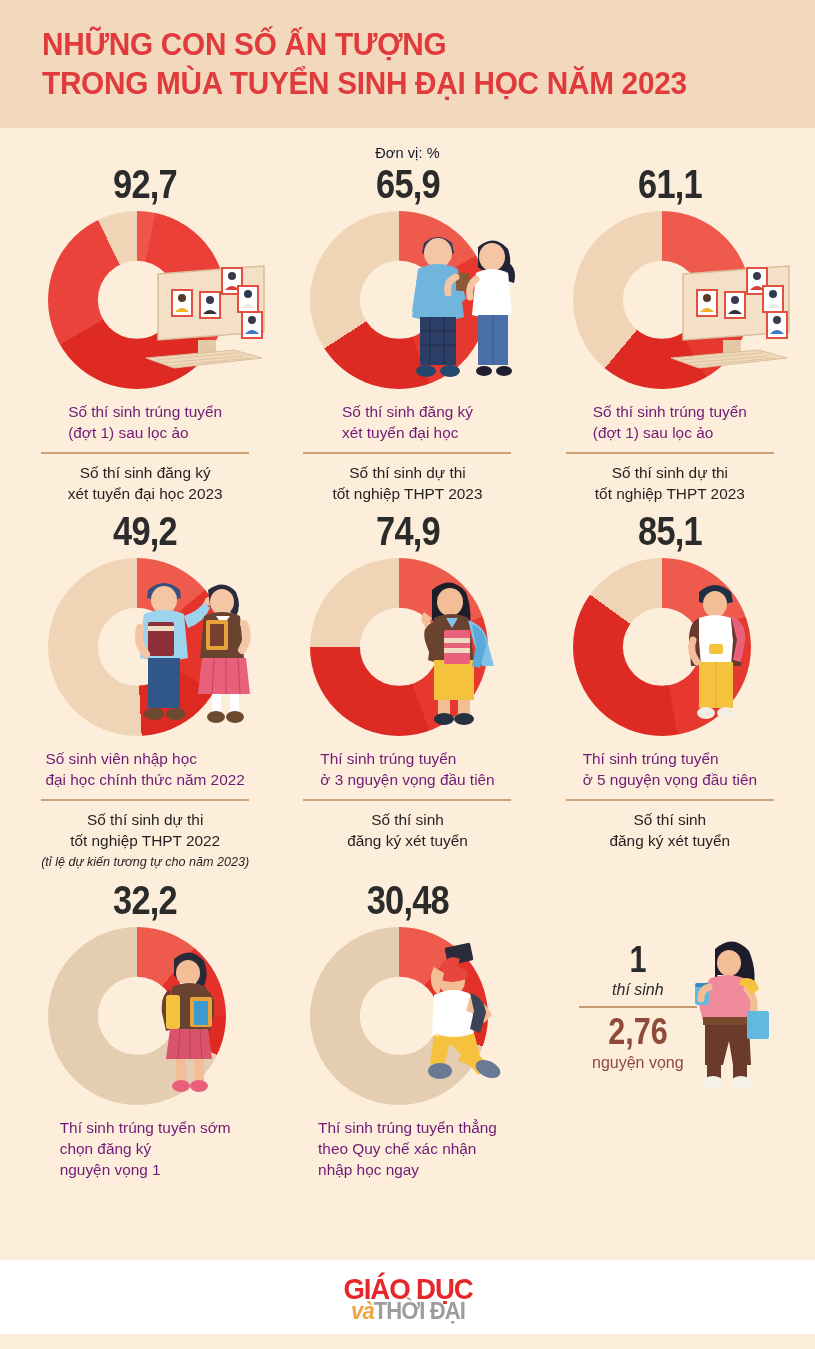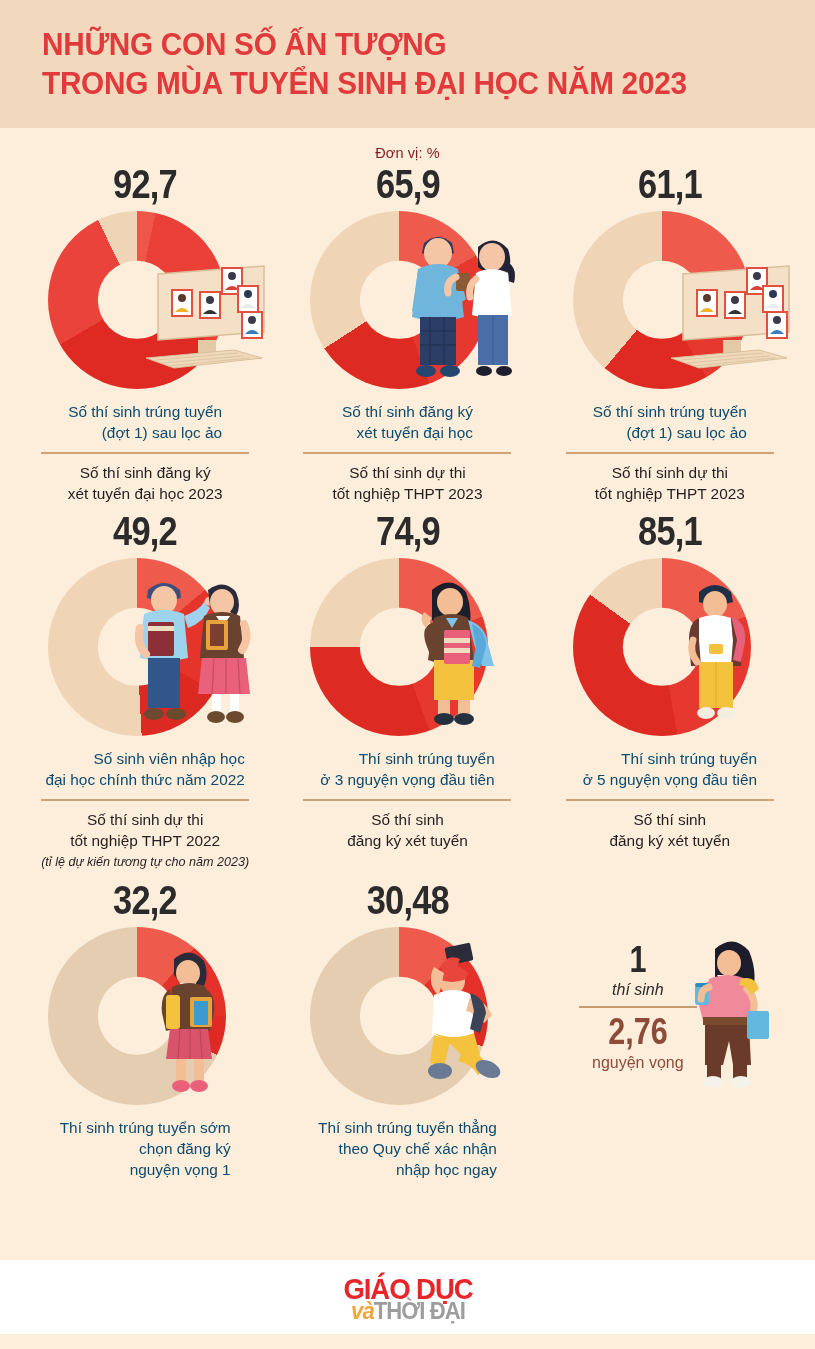--- a/index.html
+++ b/index.html
@@ -24,21 +24,21 @@
     font-size:31px;
     line-height:39px;
     letter-spacing:-0.3px;
     transform:scaleX(0.96);
     transform-origin:left center;
     white-space:nowrap;
   }
   .unit{
     text-align:center;
     font-size:14.5px;
-    color:#7f1d1d;
+    color:#0f172a;
     padding-top:17px;
     letter-spacing:0.1px;
   }
   
   .grid{
     display:grid;
     grid-template-columns:repeat(3,1fr);
     padding:0 14px;
     box-sizing:border-box;
   }
@@ -78,24 +78,24 @@
     transform:translate(-50%,-50%);
     background:#FDEEDC;
     border-radius:50%;
   }
   .art{
     position:absolute;
     pointer-events:none;
   }
   
   .caption{
-    text-align:right;
+    text-align:left;
     font-size:15.4px;
     line-height:21px;
-    color:#0c4a6e;
+    color:#701a75;
     margin-top:4px;
     max-width:250px;
   }
   .divider{
     width:208px;height:2px;
     background:#D0A277;
     margin:9px auto 8px auto;
   }
   .denom{
     text-align:center;

